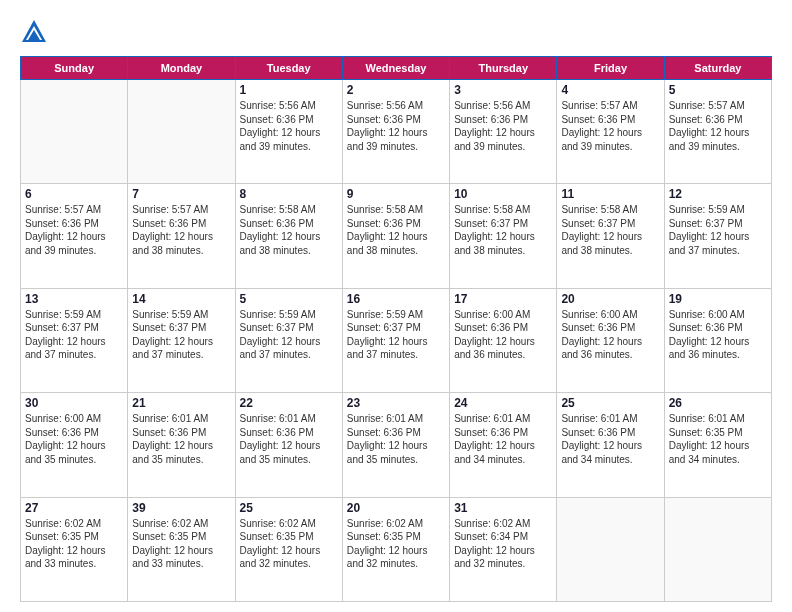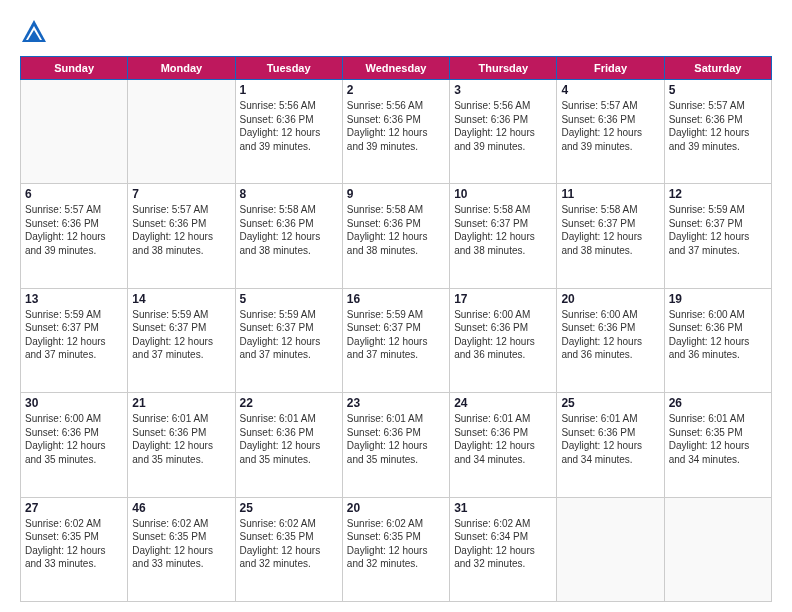--- a/index.html
+++ b/index.html
@@ -252,21 +252,21 @@
         <div class="day-number">26</div>
         <div class="cell-text">Sunrise: 6:01 AM<br>Sunset: 6:35 PM<br>Daylight: 12 hours and 34 minutes.</div>
       </td>
         </tr>
         <tr>
           <td class="day-cell">
         <div class="day-number">27</div>
         <div class="cell-text">Sunrise: 6:02 AM<br>Sunset: 6:35 PM<br>Daylight: 12 hours and 33 minutes.</div>
       </td>
           <td class="day-cell">
-        <div class="day-number">46</div>
+        <div class="day-number">39</div>
         <div class="cell-text">Sunrise: 6:02 AM<br>Sunset: 6:35 PM<br>Daylight: 12 hours and 33 minutes.</div>
       </td>
           <td class="day-cell">
         <div class="day-number">25</div>
         <div class="cell-text">Sunrise: 6:02 AM<br>Sunset: 6:35 PM<br>Daylight: 12 hours and 32 minutes.</div>
       </td>
           <td class="day-cell">
         <div class="day-number">20</div>
         <div class="cell-text">Sunrise: 6:02 AM<br>Sunset: 6:35 PM<br>Daylight: 12 hours and 32 minutes.</div>
       </td>

